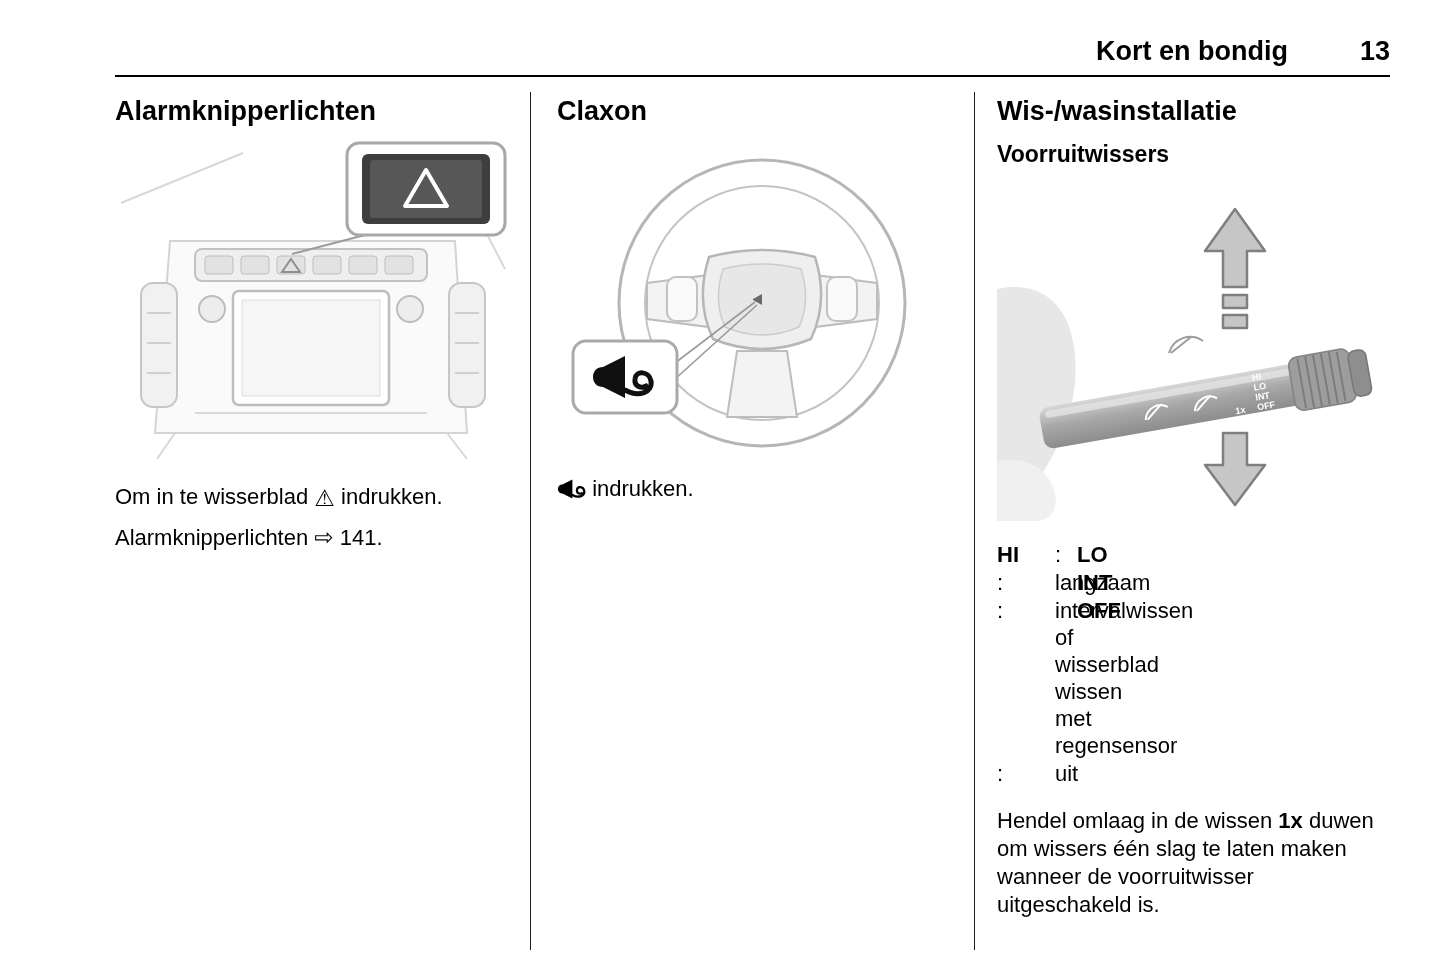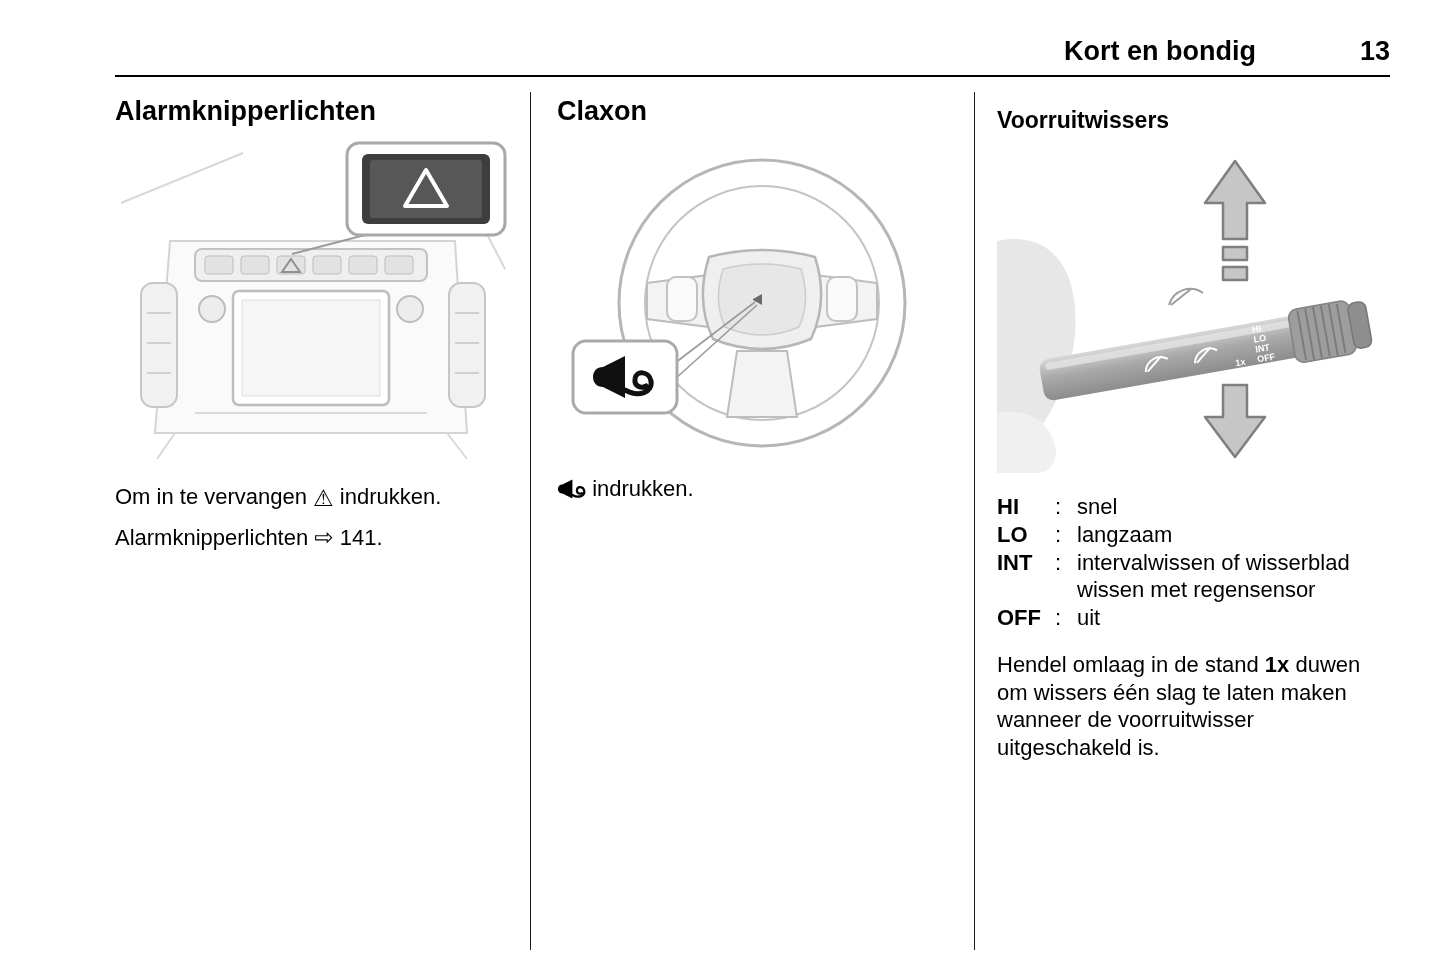--- a/index.html
+++ b/index.html
@@ -2,33 +2,33 @@
 <html><head>
 <meta charset="utf-8">
 <style>
   html,body{margin:0;padding:0;background:#fff;}
   .page{
     position:relative;width:1445px;height:965px;background:#ffffff;
     font-family:"Liberation Sans",sans-serif;color:#000;overflow:hidden;
   }
   
   .hdr{position:absolute;top:36px;left:115px;right:55px;
-       display:flex;justify-content:flex-end;align-items:baseline;gap:104px;
+       display:flex;justify-content:flex-end;align-items:baseline;gap:72px;
        font-size:27px;font-weight:bold;}
   .rule{position:absolute;left:115px;right:55px;top:75px;border-top:2px solid #000;}
   
   .vline{position:absolute;top:92px;bottom:15px;width:1px;background:#1c1c1c;}
   .vline-1{left:530px;} .vline-2{left:974px;}
   
   .col{position:absolute;top:95px;}
   .col-left{left:115px;width:400px;}
   .col-mid{left:557px;width:394px;}
   .col-right{left:997px;width:397px;}
   h2.section{font-size:27px;font-weight:bold;margin:0 0 14px 0;line-height:1.2;}
-  h3.sub{font-size:23px;font-weight:bold;margin:12px 0 10px 0;line-height:1.2;}
+  h3.sub{font-size:23px;font-weight:bold;margin:12px 0 24px 0;line-height:1.2;}
   .fig{margin:6px 0 16px 0;}
   .body-text{font-size:22px;line-height:1.45;margin:0 0 8px 0;}
   .inline-icon{display:inline-block;font-size:23px;line-height:1;vertical-align:-2px;}
   .ref-arrow{font-size:23px;}
   .inline-horn svg{vertical-align:-4px;}
   
   .defs{display:grid;grid-template-columns:58px 22px 1fr;column-gap:0;row-gap:1px;
         font-size:22px;line-height:1.23;margin:2px 0 0 0;}
   .def-label{font-weight:bold;}
   .para{font-size:22px;line-height:1.26;margin:20px 0 0 0;}
@@ -82,21 +82,21 @@
         <path d="M60,292 L42,318 M332,292 L352,318" stroke="#d8d8d8" stroke-width="2" fill="none"></path>
         <path d="M177,113 L250,94" stroke="#9c9c9c" stroke-width="2" fill="none"></path>
         <rect x="232" y="2" width="158" height="92" rx="12" fill="#ffffff" stroke="#a8a8a8" stroke-width="3"></rect>
         <rect x="247" y="13" width="128" height="70" rx="6" fill="#3e3e3e"></rect>
         <rect x="255" y="19" width="112" height="58" rx="3" fill="#575757"></rect>
         <path d="M311,29 L332,65 L290,65 Z" fill="none" stroke="#ffffff" stroke-width="4" stroke-linejoin="round"></path>
       </svg>
     </div>
 
     <p class="body-text">
-      <span>Om in te vervangen</span>
+      <span>Om in te wisserblad</span>
       <span class="inline-icon">⚠</span>
       <span>indrukken.</span>
     </p>
     <p class="body-text">
       <span>Alarmknipperlichten</span>
       <span class="ref-arrow">⇨</span>
       <span>141.</span>
     </p>
   </div>
 
@@ -131,20 +131,21 @@
     <p class="body-text">
       <span class="inline-horn"><svg viewBox="0 0 64 46" width="29" height="21">
             <path d="M2,22 C2,16 6,12 12,12 L34,1 L34,43 L12,32 C6,32 2,28 2,22 Z" fill="#000"></path>
             <path d="M34,35 C48,43 62,37 60,26 C58,16 45,15 44,24 C43,31 50,34 55,31" fill="none" stroke="#000" stroke-width="5" stroke-linecap="round"></path>
           </svg></span>
       <span>indrukken.</span>
     </p>
   </div>
 
   <div class="col col-right">
+    <h2 class="section">Wis-/wasinstallatie</h2>
     <h3 class="sub">Voorruitwissers</h3>
 
     <div class="fig">
       <svg viewBox="0 0 396 328" width="396" height="328">
         <defs>
           <linearGradient id="stalkg" x1="0" y1="0" x2="0" y2="1">
             <stop offset="0" stop-color="#d8d8d8"></stop>
             <stop offset="0.45" stop-color="#a9a9a9"></stop>
             <stop offset="1" stop-color="#8c8c8c"></stop>
           </linearGradient>
@@ -190,36 +191,35 @@
             <text x="258" y="226">OFF</text>
             <text x="236" y="226">1x</text>
           </g>
         </g>
       </svg>
     </div>
 
     <div class="defs">
       <span class="def-label">HI</span>
       <span class="def-colon">:</span>
-      <span class="def-desc">snel</span>
 
       <span class="def-label">LO</span>
       <span class="def-colon">:</span>
       <span class="def-desc">langzaam</span>
 
       <span class="def-label">INT</span>
       <span class="def-colon">:</span>
       <span class="def-desc">intervalwissen of wisserblad wissen met regensensor</span>
 
       <span class="def-label">OFF</span>
       <span class="def-colon">:</span>
       <span class="def-desc">uit</span>
     </div>
 
     <p class="para">
-      <span>Hendel omlaag in de stand</span>
+      <span>Hendel omlaag in de wissen</span>
       <span class="b">1x</span>
       <span>duwen om wissers één slag te laten maken wanneer de voorruitwisser uitgeschakeld is.</span>
     </p>
 
   </div>
 
 </div>
 
 </body></html>

